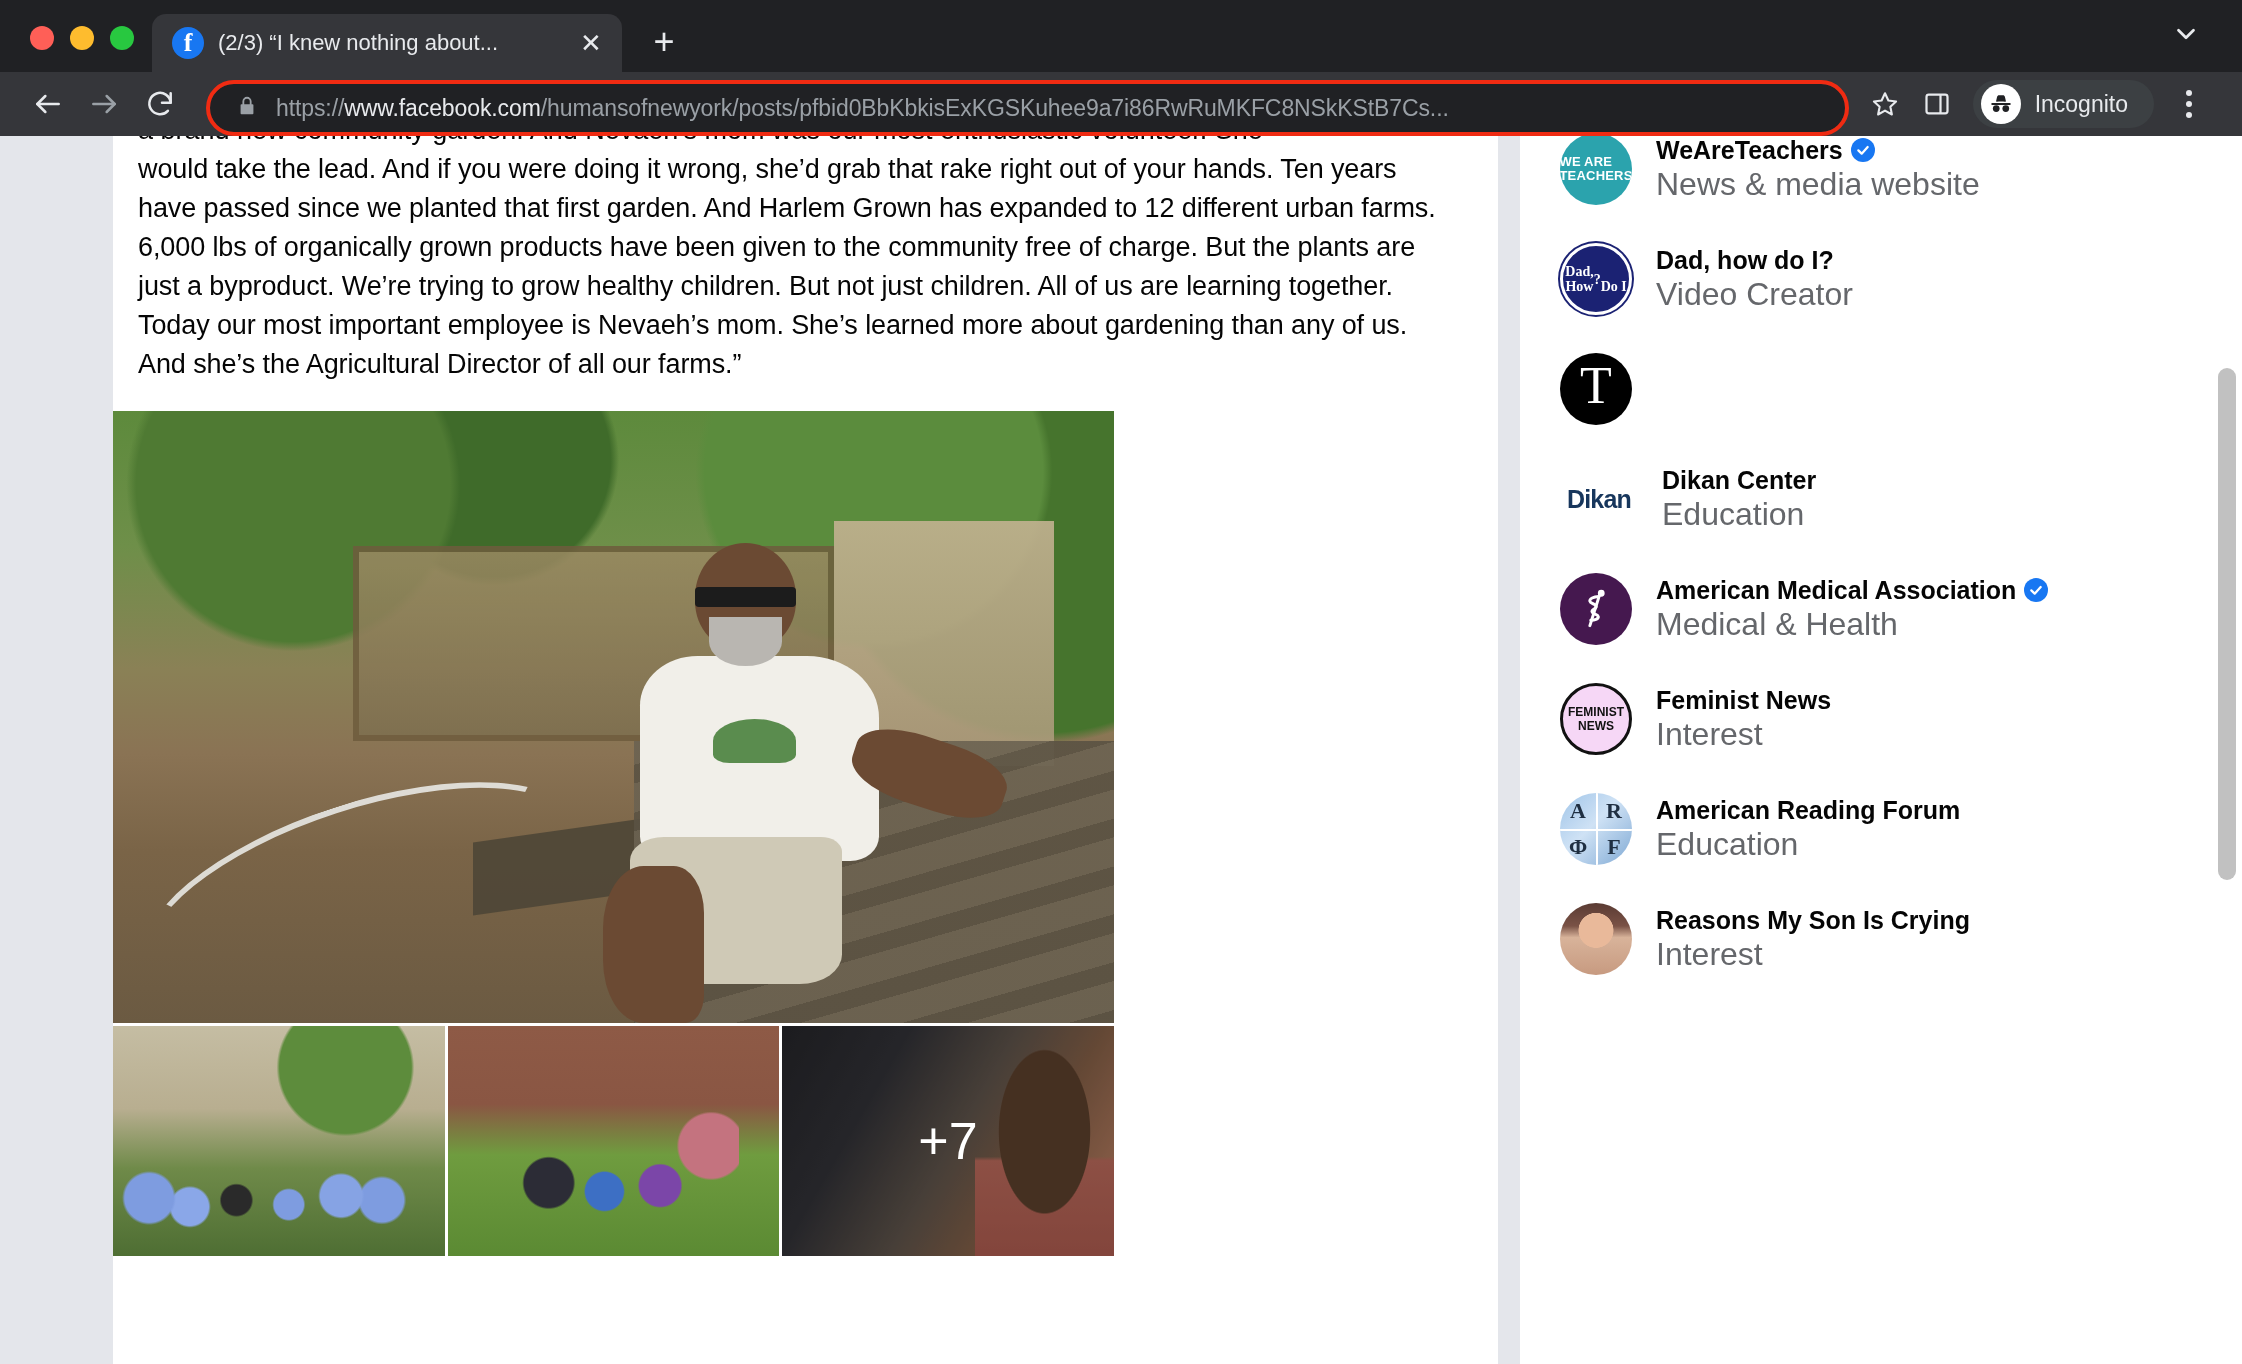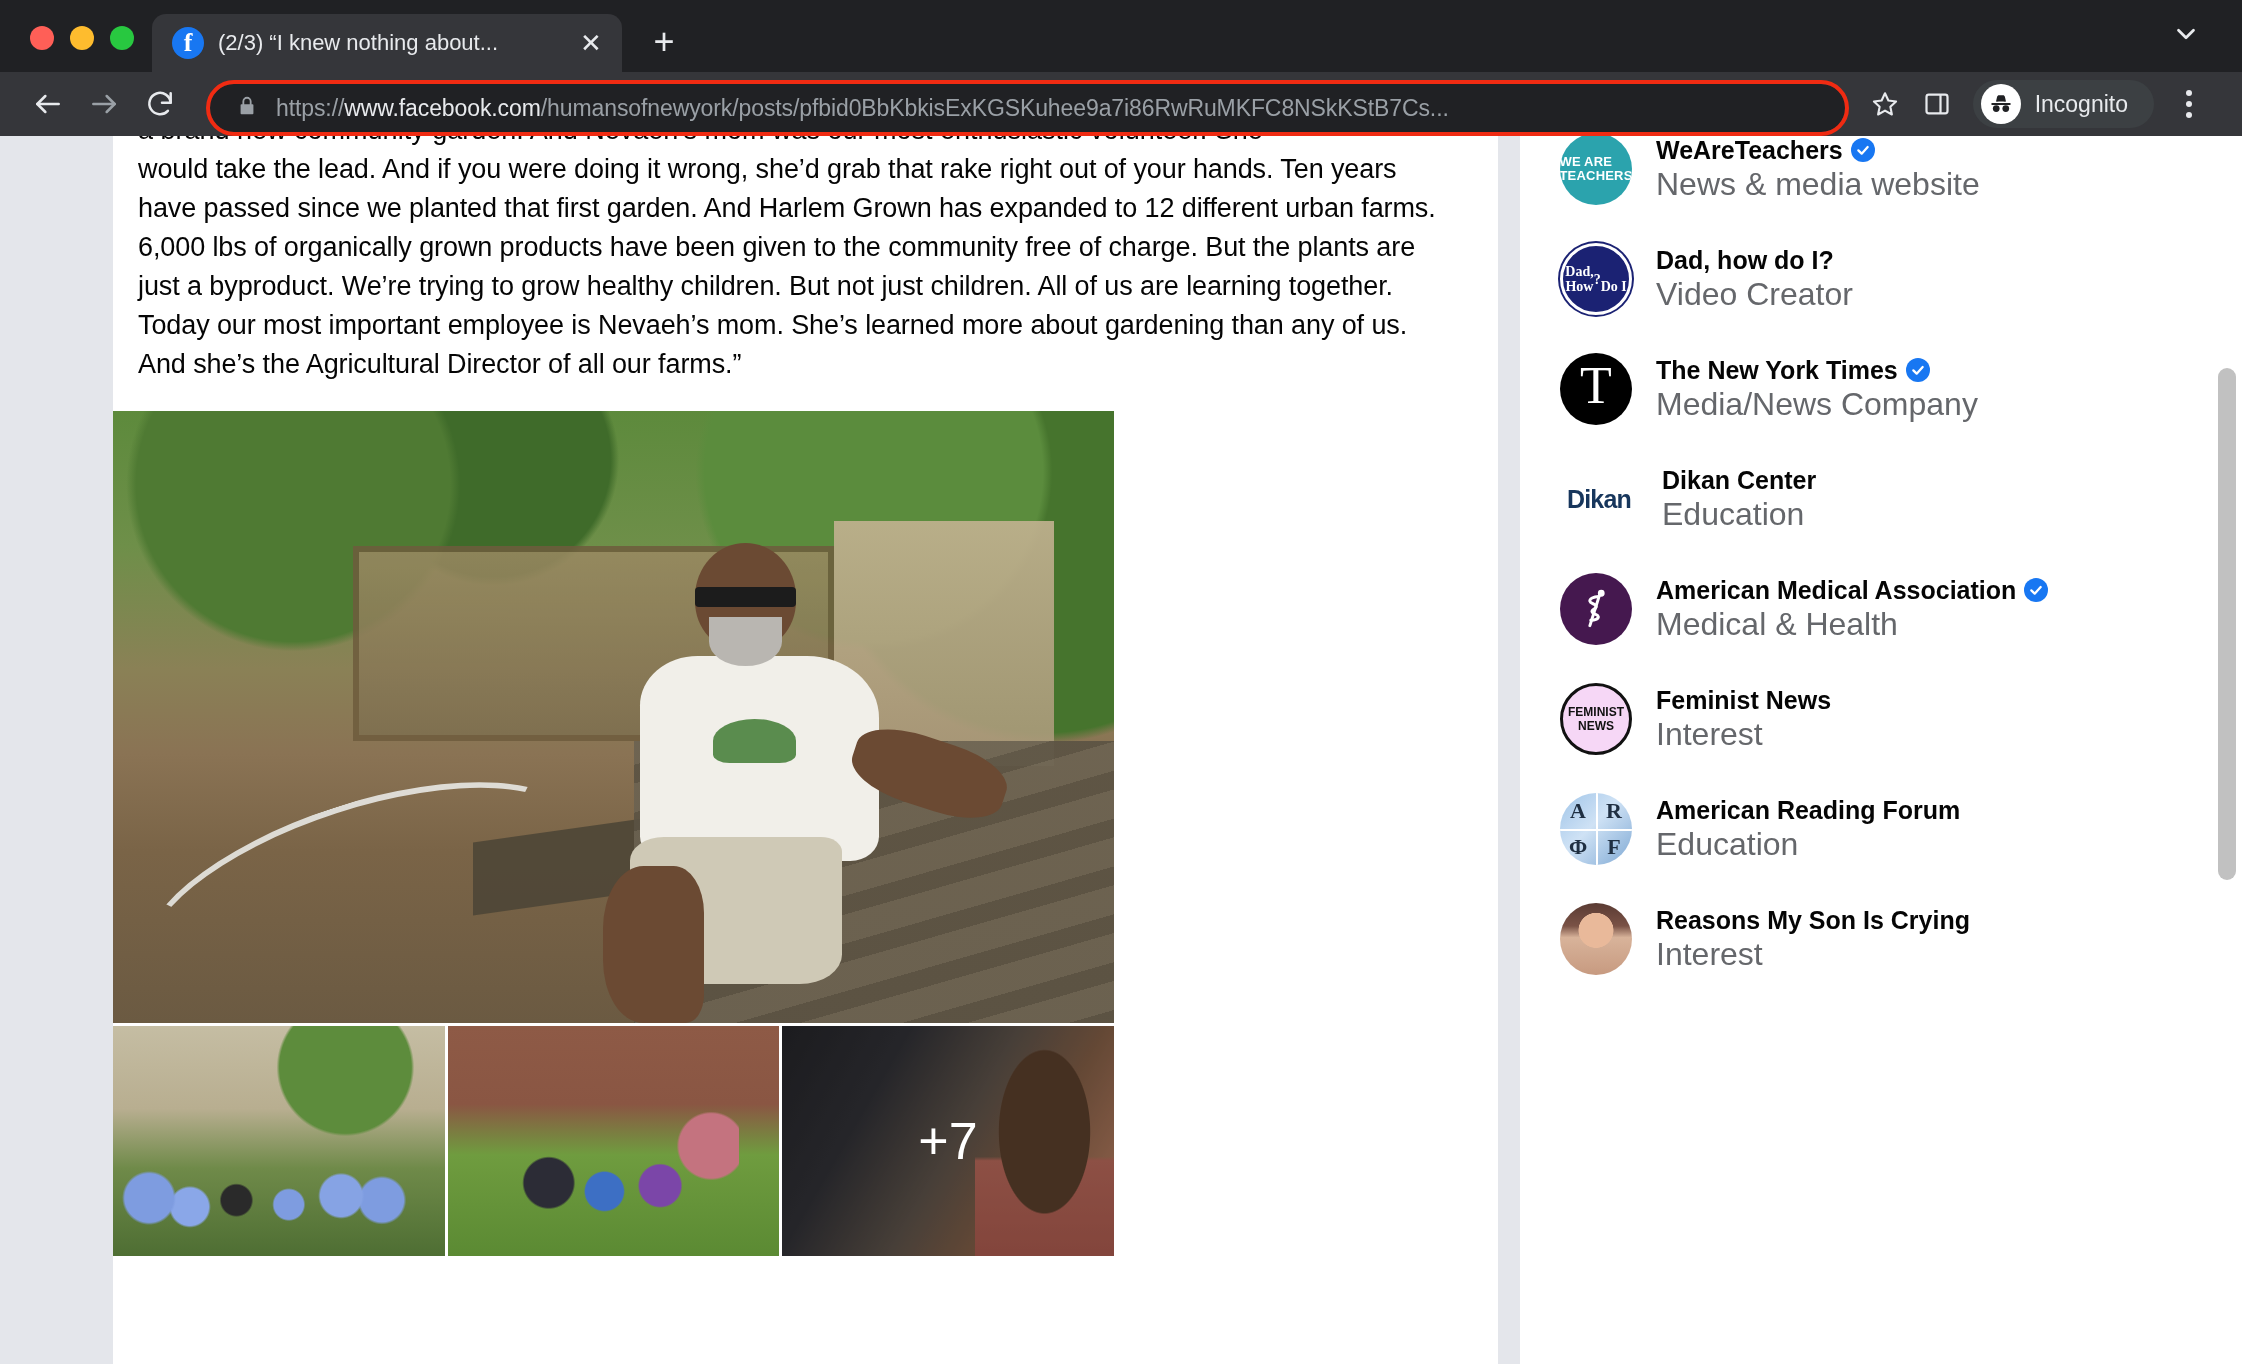--- a/index.html
+++ b/index.html
@@ -501,31 +501,20 @@
           <span class="sb-body">
             <span class="sb-name">
               <span>Dad, how do I?</span>
             </span>
             <span class="sb-sub">Video Creator</span>
           </span>
         </div>
 
         <div class="sb-item">
           <span class="sb-avatar av-nyt">T</span>
-          <span class="sb-body">
-            <span class="sb-name">
-              <span>The New York Times</span>
-              <span class="verified">
-                <svg width="16" height="16" viewBox="0 0 24 24" fill="none" stroke="#fff" stroke-width="3.4" stroke-linecap="round" stroke-linejoin="round">
-                    <polyline points="5 12.5 10 17.5 19 7.5"></polyline>
-                  </svg>
-              </span>
-            </span>
-            <span class="sb-sub">Media/News Company</span>
-          </span>
         </div>
 
         <div class="sb-item">
           <span class="sb-avatar av-dikan">Dikan</span>
           <span class="sb-body">
             <span class="sb-name">
               <span>Dikan Center</span>
             </span>
             <span class="sb-sub">Education</span>
           </span>

